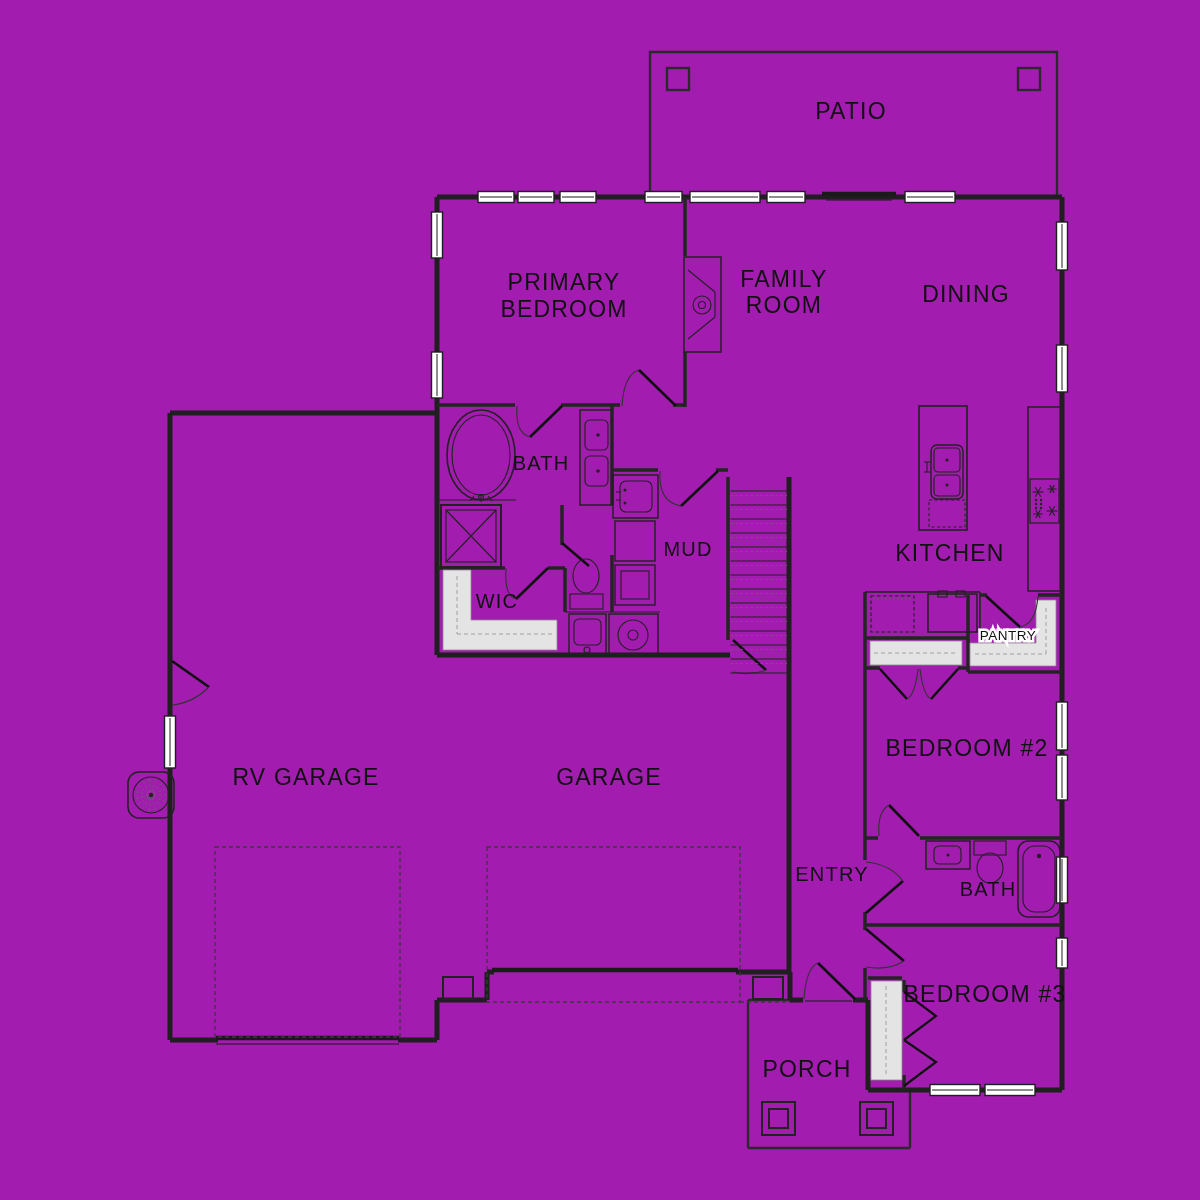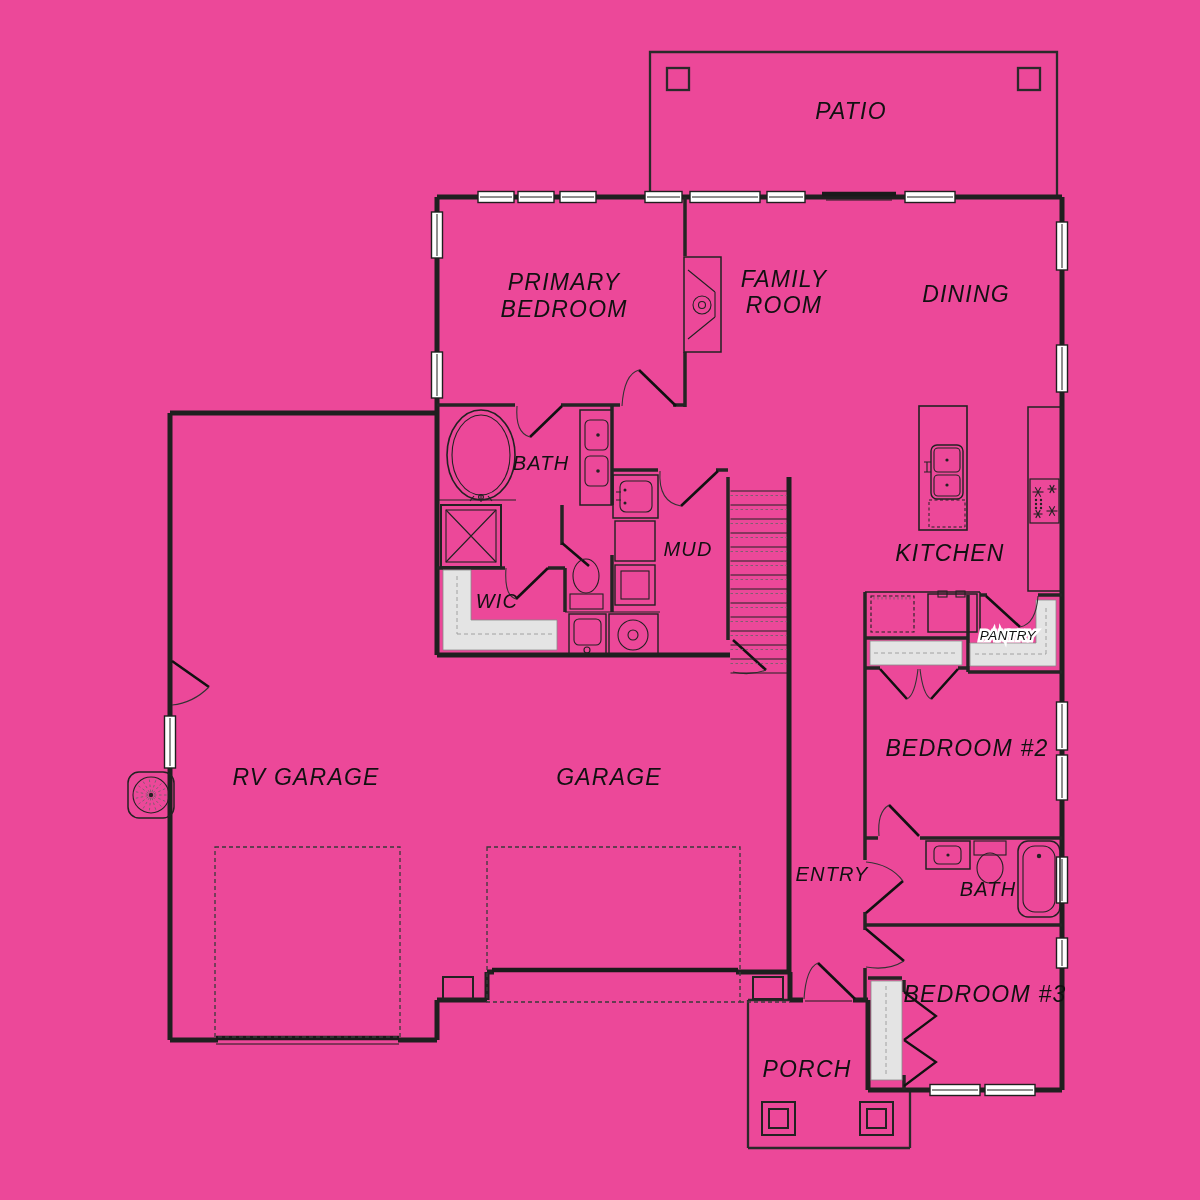--- a/index.html
+++ b/index.html
@@ -1,16 +1,16 @@
 <!DOCTYPE html>
 <html><head>
 <meta charset="utf-8">
 <style>
   html,body{margin:0;padding:0;background:#fff;}
-  .canvas{width:1200px;height:1200px;position:relative;background:#ec4899;font-style:italic;}
+  .canvas{width:1200px;height:1200px;position:relative;background:#a21caf;}
   svg{display:block;}
   .we{stroke:#1f1f1f;stroke-width:5;fill:none;stroke-linecap:butt}
   .wi{stroke:#242424;stroke-width:3.5;fill:none;stroke-linecap:butt}
   .wt{stroke:#2a2a2a;stroke-width:2.3;fill:none}
   .fx1{stroke:#222;stroke-width:1.1;fill:none}
   .thin{stroke:#222;stroke-width:1.2;fill:none}
   .leaf{stroke:#111;stroke-width:2.6;fill:none}
   .arc{stroke:#333;stroke-width:1.1;fill:none}
   .win rect{fill:#fff;stroke:#1f1f1f;stroke-width:1.4}
   .win line{stroke:#1f1f1f;stroke-width:1}

